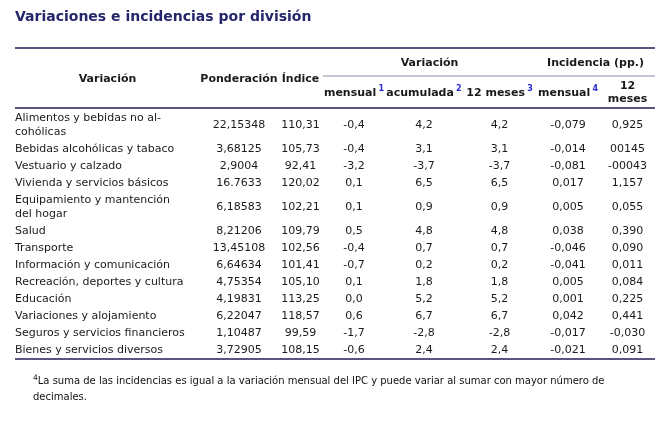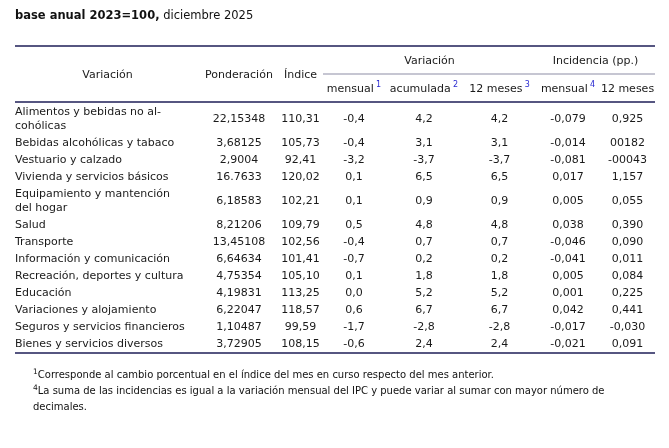--- a/index.html
+++ b/index.html
@@ -44,21 +44,21 @@
   col.c-division   { width: 185px; }
   col.c-pond       { width: 78px; }
   col.c-indice     { width: 45px; }
   col.c-vmensual   { width: 62px; }
   col.c-vacum      { width: 78px; }
   col.c-v12m       { width: 73px; }
   col.c-imensual   { width: 64px; }
   col.c-i12m       { width: 55px; }
 
   thead th {
-    font-weight: normal;
+    font-weight: bold;
     font-size: 11px;
     text-align: center;
     vertical-align: middle;
     padding: 2px 0;
   }
   thead { border-bottom: 2px solid #565681; }
   tr.group-row th { height: 22px; }
   tr.sub-row th { height: 22px; }
   th.group-span {
     border-bottom: 2px solid #c6c6d2;
@@ -91,21 +91,21 @@
     font-size: 7.5px;
     line-height: 0;
     color: #111;
   }
 </style>
 </head>
 <body>
 
 <div class="page">
 
-  <p class="report-subtitle"><span class="sub-bold">base anual 2023=100,</span><span> diciembre 2025</span></p>
+  <h1 class="report-title">Variaciones e incidencias por división</h1>
 
   <table class="divisions">
     <colgroup>
       <col class="c-division">
         <col class="c-pond">
         <col class="c-indice">
       <col class="c-vmensual">
         <col class="c-vacum">
         <col class="c-v12m">
       <col class="c-imensual">
@@ -140,21 +140,21 @@
           <td>0,925</td>
         </tr>
         <tr>
           <td class="division-cell">Bebidas alcohólicas y tabaco</td>
           <td>3,68125</td>
           <td>105,73</td>
           <td>-0,4</td>
           <td>3,1</td>
           <td>3,1</td>
           <td>-0,014</td>
-          <td>00182</td>
+          <td>00145</td>
         </tr>
         <tr>
           <td class="division-cell">Vestuario y calzado</td>
           <td>2,9004</td>
           <td>92,41</td>
           <td>-3,2</td>
           <td>-3,7</td>
           <td>-3,7</td>
           <td>-0,081</td>
           <td>-00043</td>
@@ -257,17 +257,16 @@
           <td>-0,6</td>
           <td>2,4</td>
           <td>2,4</td>
           <td>-0,021</td>
           <td>0,091</td>
         </tr>
       </tbody>
   </table>
 
   <div class="footnotes">
-    <p class="footnote"><sup>1</sup><span>Corresponde al cambio porcentual en el índice del mes en curso respecto del mes anterior.</span></p>
     <p class="footnote"><sup>4</sup><span>La suma de las incidencias es igual a la variación mensual del IPC y puede variar al sumar con mayor número de decimales.</span></p>
   </div>
 
 </div>
 
 </body></html>

